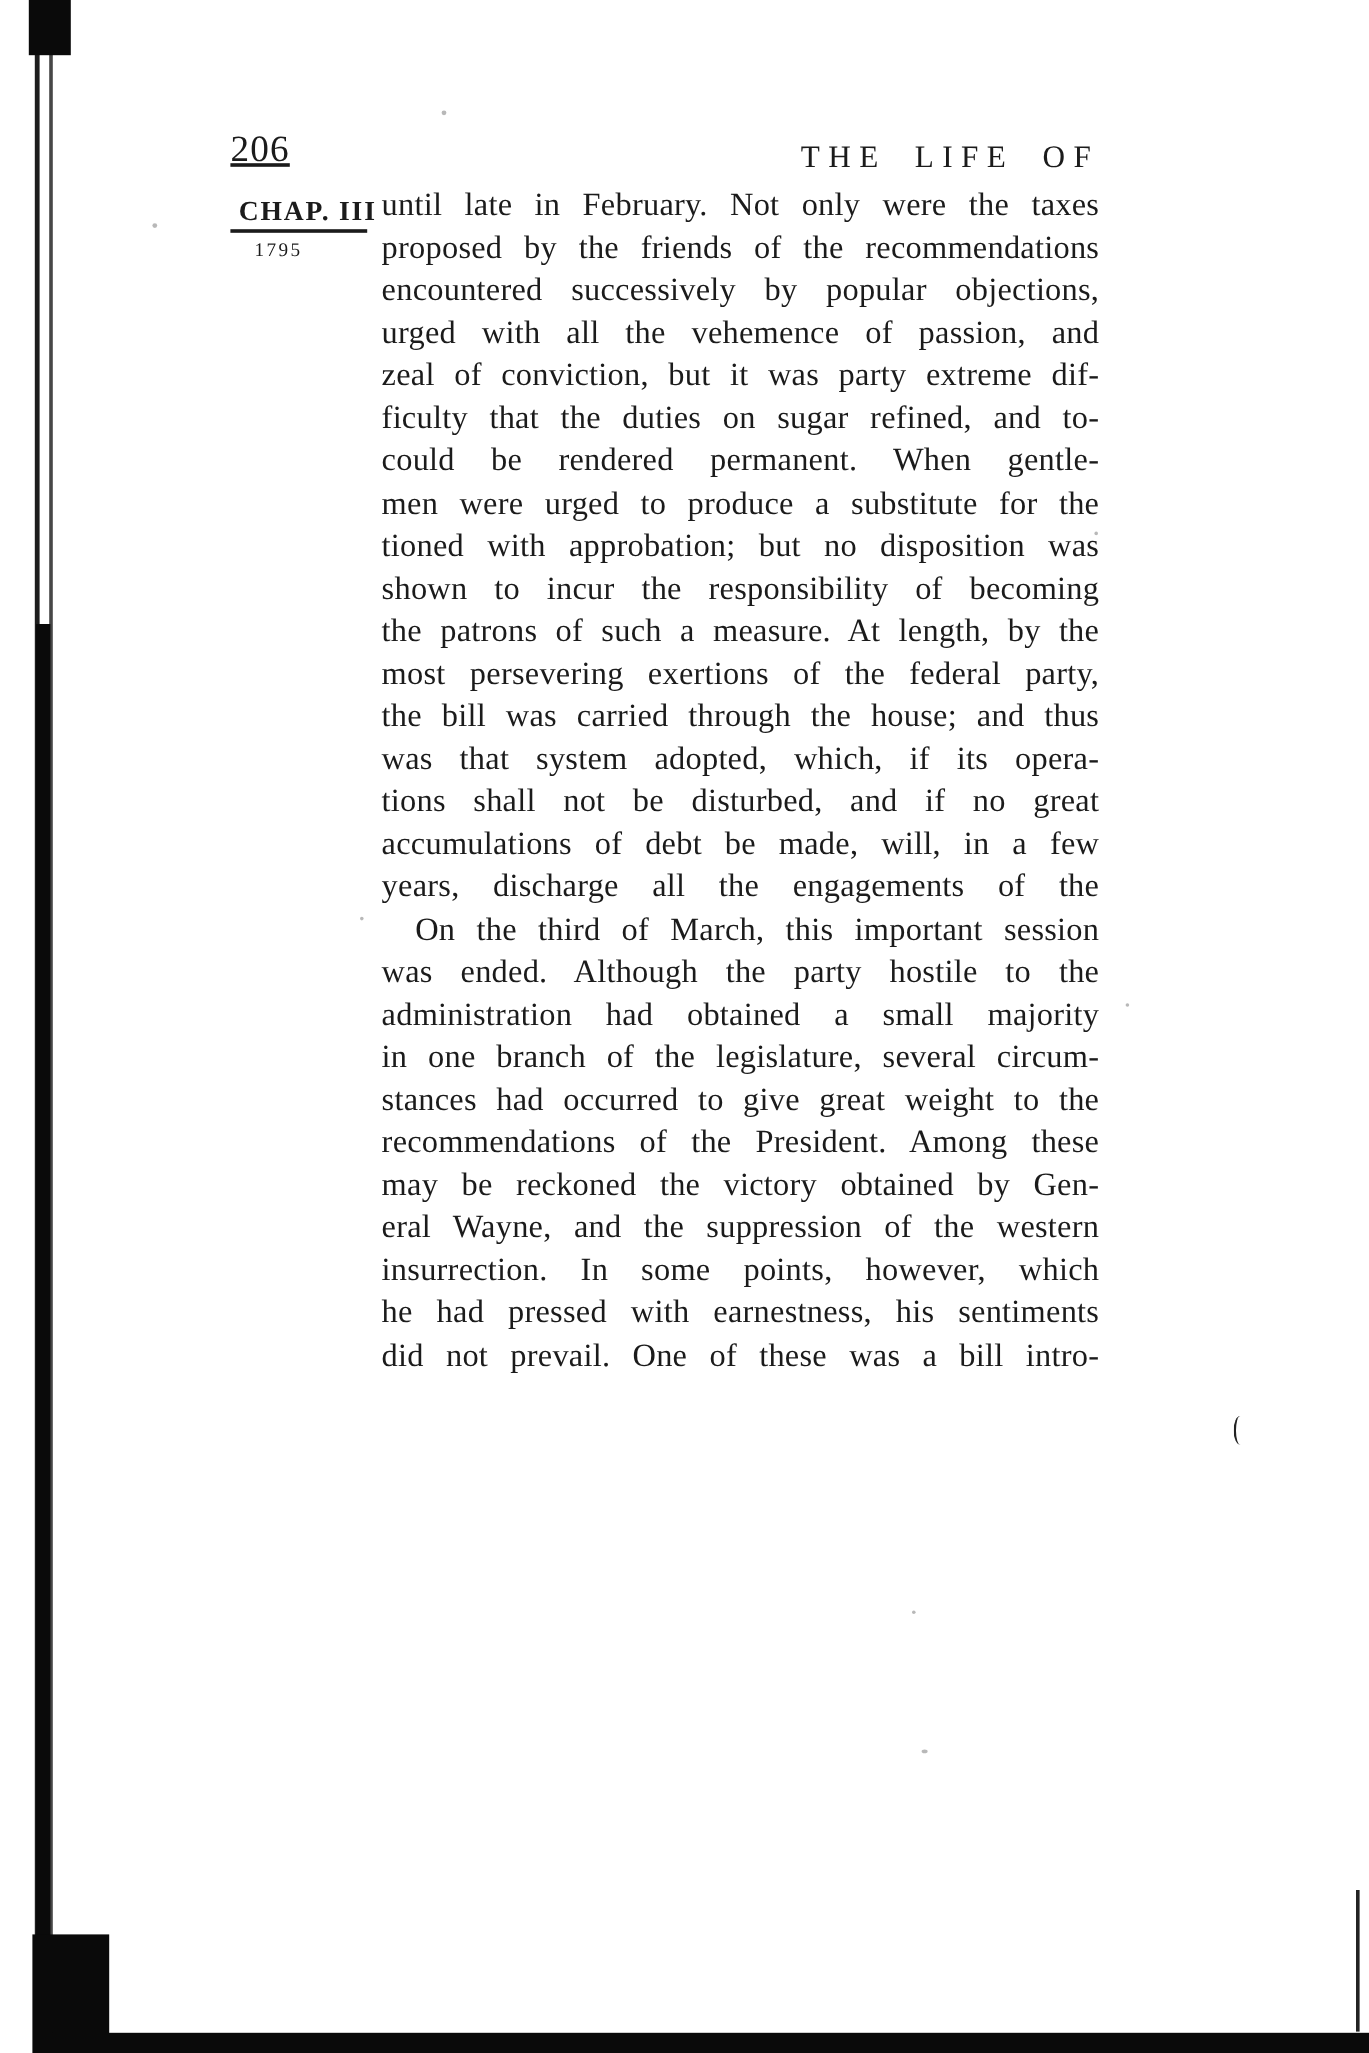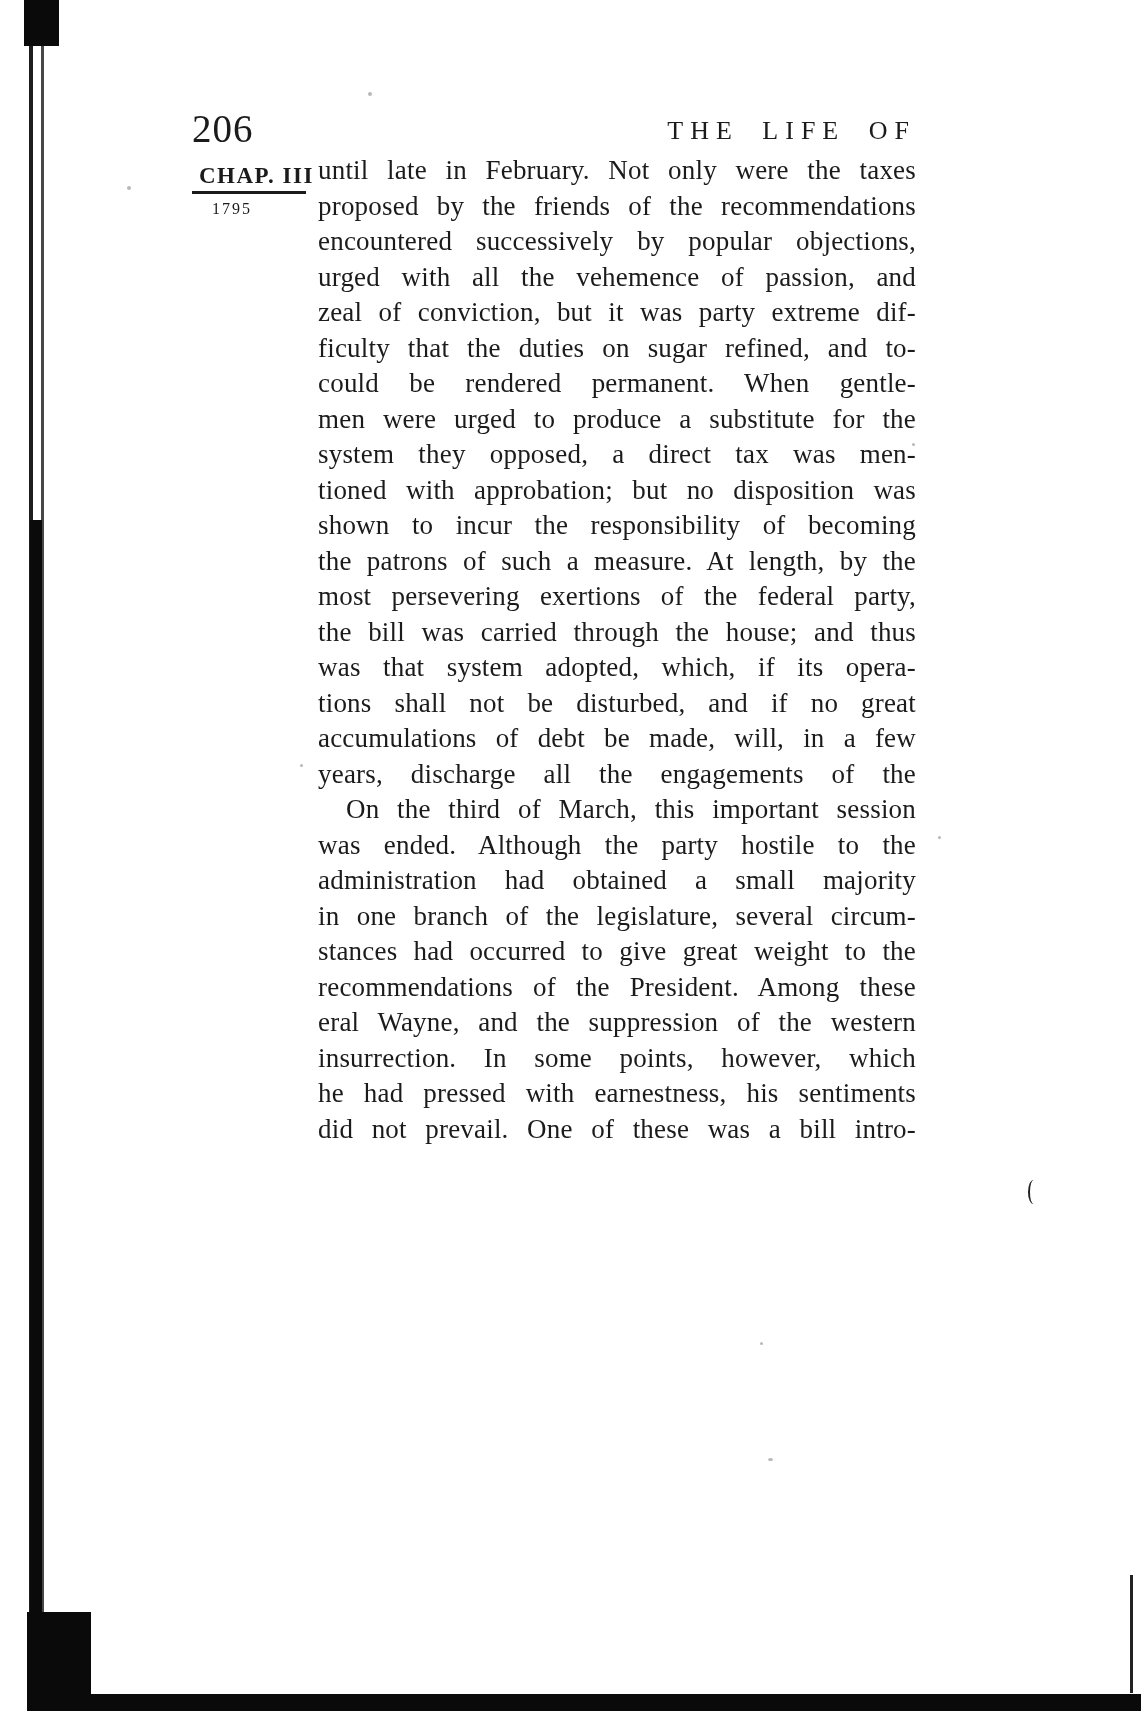--- a/index.html
+++ b/index.html
@@ -33,21 +33,21 @@
   .sp2{left:127px;top:186px;}
   .sp3{left:912px;top:443px;width:3px;height:3px;}
   .sp4{left:300px;top:764px;width:3px;height:3px;}
   .sp5{left:938px;top:836px;width:3px;height:3px;}
   .sp6{left:760px;top:1342px;width:3px;height:3px;}
   .sp7{left:768px;top:1458px;width:5px;height:3px;}
 
   
   .page-number{
     position:absolute;left:192px;top:106px;
-    font-size:39px;letter-spacing:1px;
+    font-size:31px;letter-spacing:1px;text-decoration:underline;
   }
   .running-header{
     position:absolute;left:318px;top:116px;width:598px;
     text-align:right;font-size:26px;letter-spacing:7px;word-spacing:10px;
   }
   .chapter-label{
     position:absolute;left:199px;top:163px;
     font-size:23px;font-weight:bold;letter-spacing:1.5px;
   }
   .chapter-rule{
@@ -104,35 +104,35 @@
 
   <div class="text-block">
       <div class="line">until late in February.  Not only were the taxes</div>
       <div class="line">proposed by the friends of the recommendations</div>
       <div class="line">encountered successively by popular objections,</div>
       <div class="line">urged with all the vehemence of passion, and</div>
       <div class="line">zeal of conviction, but it was party extreme dif-</div>
       <div class="line">ficulty that the duties on sugar refined, and to-</div>
       <div class="line">could be rendered permanent.  When gentle-</div>
       <div class="line">men were urged to produce a substitute for the</div>
-      <div class="line">system they opposed, a direct tax was men-</div>
       <div class="line">tioned with approbation; but no disposition was</div>
       <div class="line">shown to incur the responsibility of becoming</div>
       <div class="line">the patrons of such a measure.  At length, by the</div>
       <div class="line">most persevering exertions of the federal party,</div>
       <div class="line">the bill was carried through the house; and thus</div>
       <div class="line">was that system adopted, which, if its opera-</div>
       <div class="line">tions shall not be disturbed, and if no great</div>
       <div class="line">accumulations of debt be made, will, in a few</div>
       <div class="line">years, discharge all the engagements of the</div>
       <div class="line indent">On the third of March, this important session</div>
       <div class="line">was ended.  Although the party hostile to the</div>
       <div class="line">administration had obtained a small majority</div>
       <div class="line">in one branch of the legislature, several circum-</div>
       <div class="line">stances had occurred to give great weight to the</div>
       <div class="line">recommendations of the President.  Among these</div>
+      <div class="line">may be reckoned the victory obtained by Gen-</div>
       <div class="line">eral Wayne, and the suppression of the western</div>
       <div class="line">insurrection.  In some points, however, which</div>
       <div class="line">he had pressed with earnestness, his sentiments</div>
       <div class="line">did not prevail.  One of these was a bill intro-</div>
     </div>
 
 </div>
 
 </body></html>

